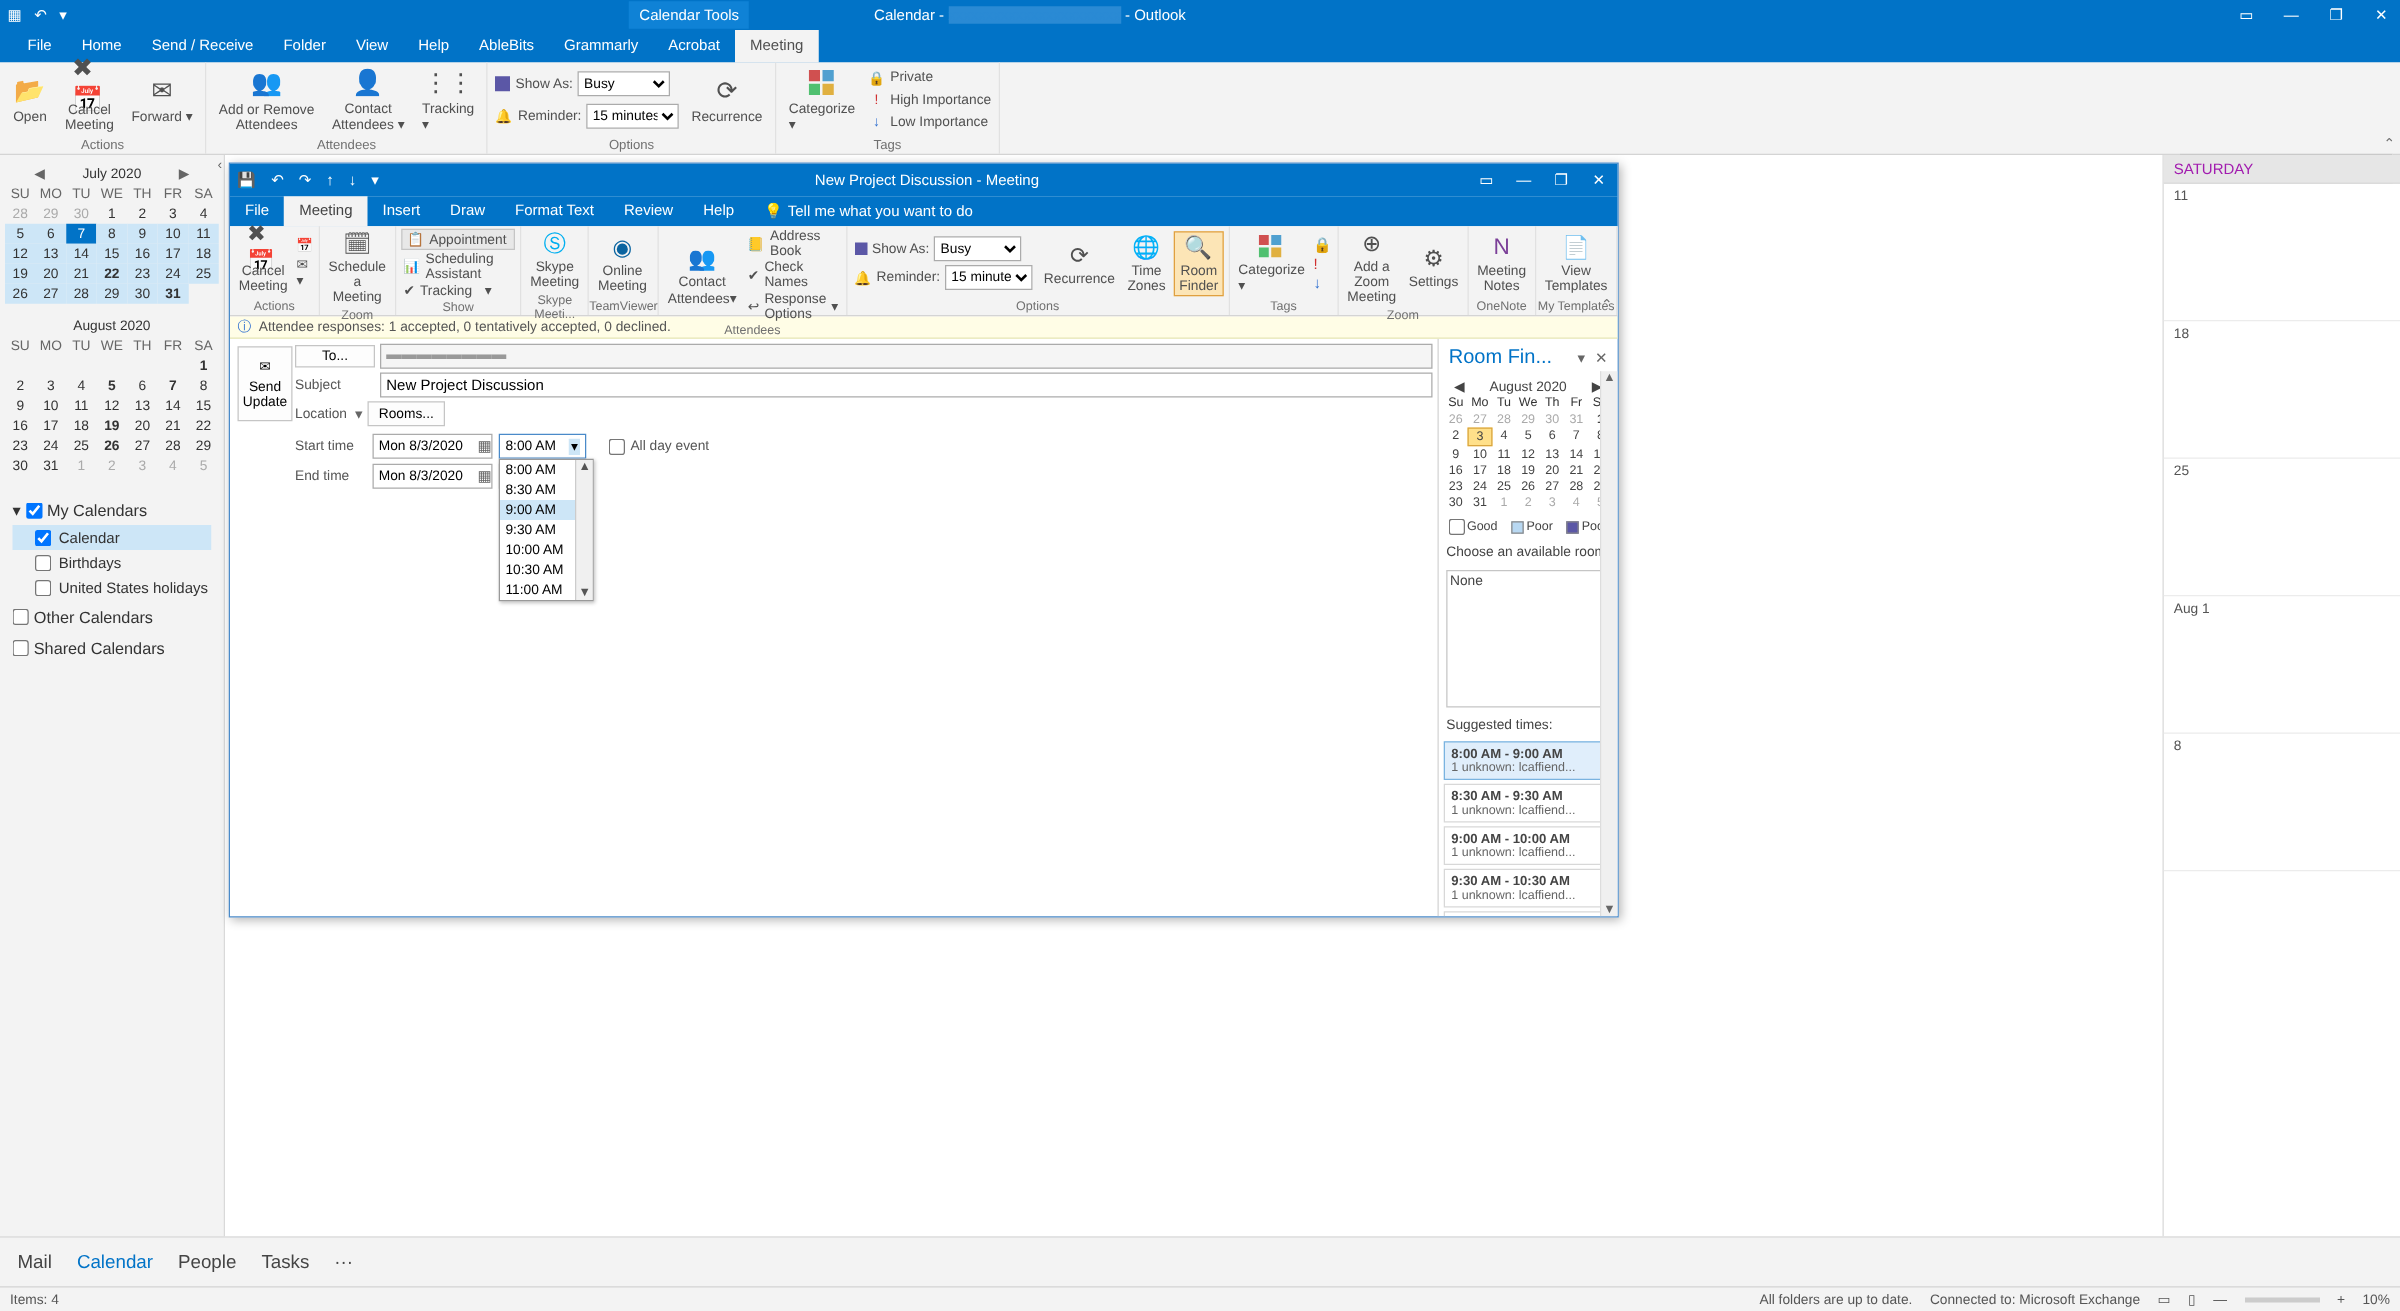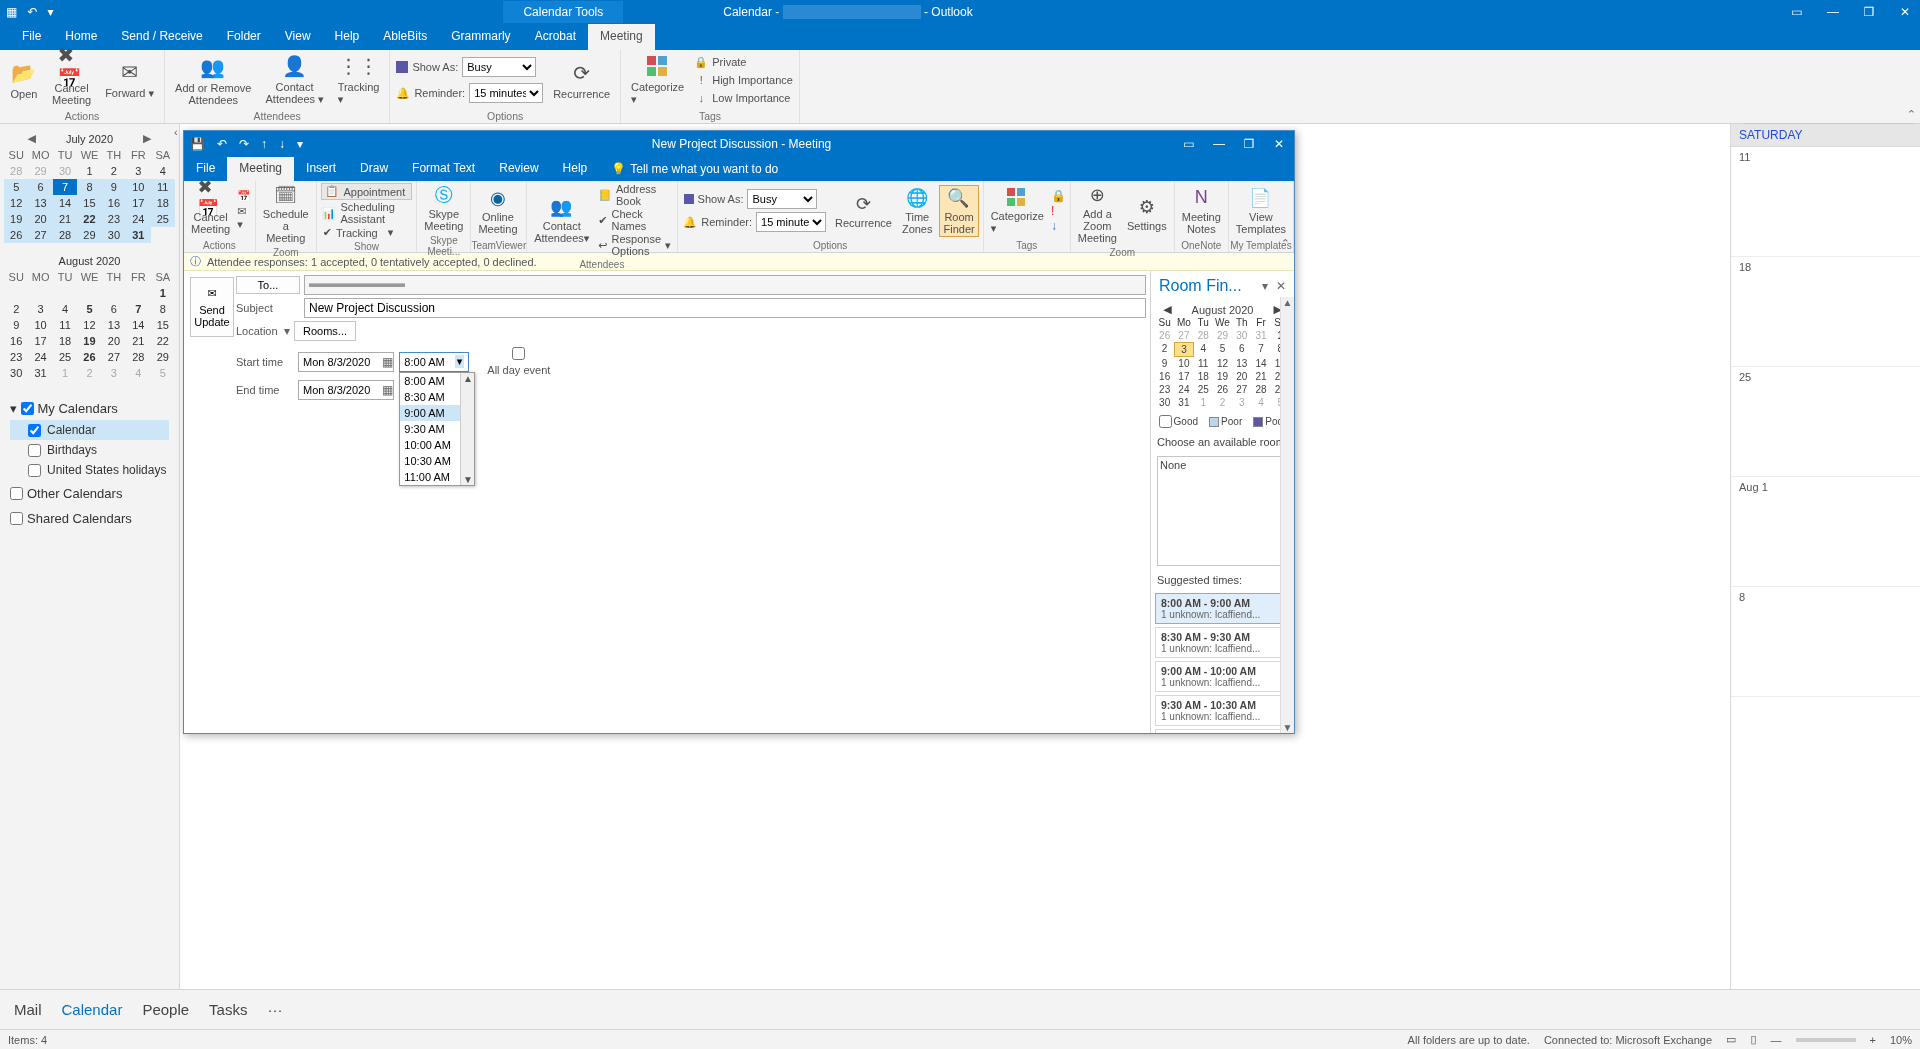--- a/index.html
+++ b/index.html
@@ -2,21 +2,21 @@
 <html><head>
 <meta charset="utf-8">
 <style>
 * { box-sizing: border-box; margin: 0; padding: 0; font-family: "Segoe UI", Arial, sans-serif; }
 body { width: 1920px; height: 1049px; background: #f3f3f3; overflow: hidden; font-size: 12px; position: relative; }
 
 
 .titlebar { height: 24px; background: #0173c7; color: #fff; display: flex; align-items: center; padding: 0 6px; font-size: 12px; }
 .titlebar .qat { display: flex; gap: 10px; align-items: center; }
 .titlebar .qat span { cursor: pointer; }
-.titlebar .context-tab { margin-left: 450px; background: #0f82d6; padding: 4px 20px; }
+.titlebar .context-tab { margin-left: 450px; background: #0f82d6; padding: 4px 8px; }
 .titlebar .title-txt { margin-left: 100px; }
 .titlebar .winctrl { margin-left: auto; display: flex; gap: 18px; }
 .titlebar .winctrl span { width: 18px; text-align: center; cursor: pointer; }
 
 
 .main-tabs { height: 26px; background: #0173c7; color: #fff; display: flex; align-items: stretch; padding-left: 10px; font-size: 12px; }
 .main-tabs div { padding: 5px 12px; cursor: pointer; }
 .main-tabs .active { background: #f3f3f3; color: #505050; }
 
 
@@ -46,21 +46,21 @@
 .mc-grid .bold{font-weight:bold;}
 .cal-tree { padding: 4px 8px;}
 .cal-tree .grp { padding: 6px 0 4px; font-size:13px; display:flex; align-items:center; gap:4px; cursor:pointer;}
 .cal-tree .itm { padding: 3px 0 3px 18px; display:flex; align-items:center; gap:6px; cursor:pointer;}
 .cal-tree .itm.sel{ background:#cde6f7;}
 .cal-tree input[type=checkbox]{ margin:0;}
 
 
 .content { flex: 1; position: relative; background:#fff;}
 .content .sat-col { position:absolute; right:0; top:0; width:190px; height:100%; border-left:1px solid #d9d9d9;}
-.content .sat-col .hdr{ background:#e6e6e6; padding:4px 8px; font-size:12px; color:#1d4ed8; border-bottom:1px solid #d9d9d9;}
+.content .sat-col .hdr{ background:#e6e6e6; padding:4px 8px; font-size:12px; color:#a21caf; border-bottom:1px solid #d9d9d9;}
 .content .sat-col .cell{border-bottom:1px solid #ececec; height:24px; padding:4px 8px; font-size:11px; color:#555;}
 .content .collapse-btn{position:absolute; left:-6px; top:2px; font-size:11px; color:#666; cursor:pointer;}
 .content .search-box{position:absolute; right:6px; top:-1px; width:170px; height:24px; border:1px solid #c9c9c9; background:#fff; display:flex; align-items:center; justify-content:flex-end; padding-right:6px;}
 .content .search-box span{color:#0173c7;}
 
 
 .nav-bar { height: 40px; background: #f3f3f3; border-top: 1px solid #d4d4d4; display: flex; align-items: center; padding: 0 14px; gap: 20px; font-size: 15px; color: #444; }
 .nav-bar .nav-item { cursor:pointer; }
 .nav-bar .nav-item.active{ color:#0173c7;}
 
@@ -703,21 +703,21 @@
                 <div class="opt">10:00 AM</div>
                 <div class="opt">10:30 AM</div>
                 <div class="opt">11:00 AM</div>
               </div>
             <div class="sb">
                 <span>▲</span>
                 <span>▼</span>
               </div>
           </div>
         </div>
-        <label style="display:flex;align-items:center;gap:4px;font-size:11px;color:#555;margin-left:12px;flex-direction:column;">
+        <label style="display:flex;align-items:center;gap:4px;font-size:11px;color:#555;margin-left:12px;">
             <input type="checkbox" style="">
             <span>All day event</span>
           </label>
       </div>
       <div class="time-row">
         <div class="tl">End time</div>
         <input class="date-in" value="Mon 8/3/2020" style="">
         <span style="margin-left:-18px;color:#666;">▦</span>
         <div style="width:70px;height:20px;border:1px solid #ababab;background:#fff;display:flex;align-items:center;justify-content:flex-end;padding-right:2px;">
             <span style="color:#666;">▾</span>

